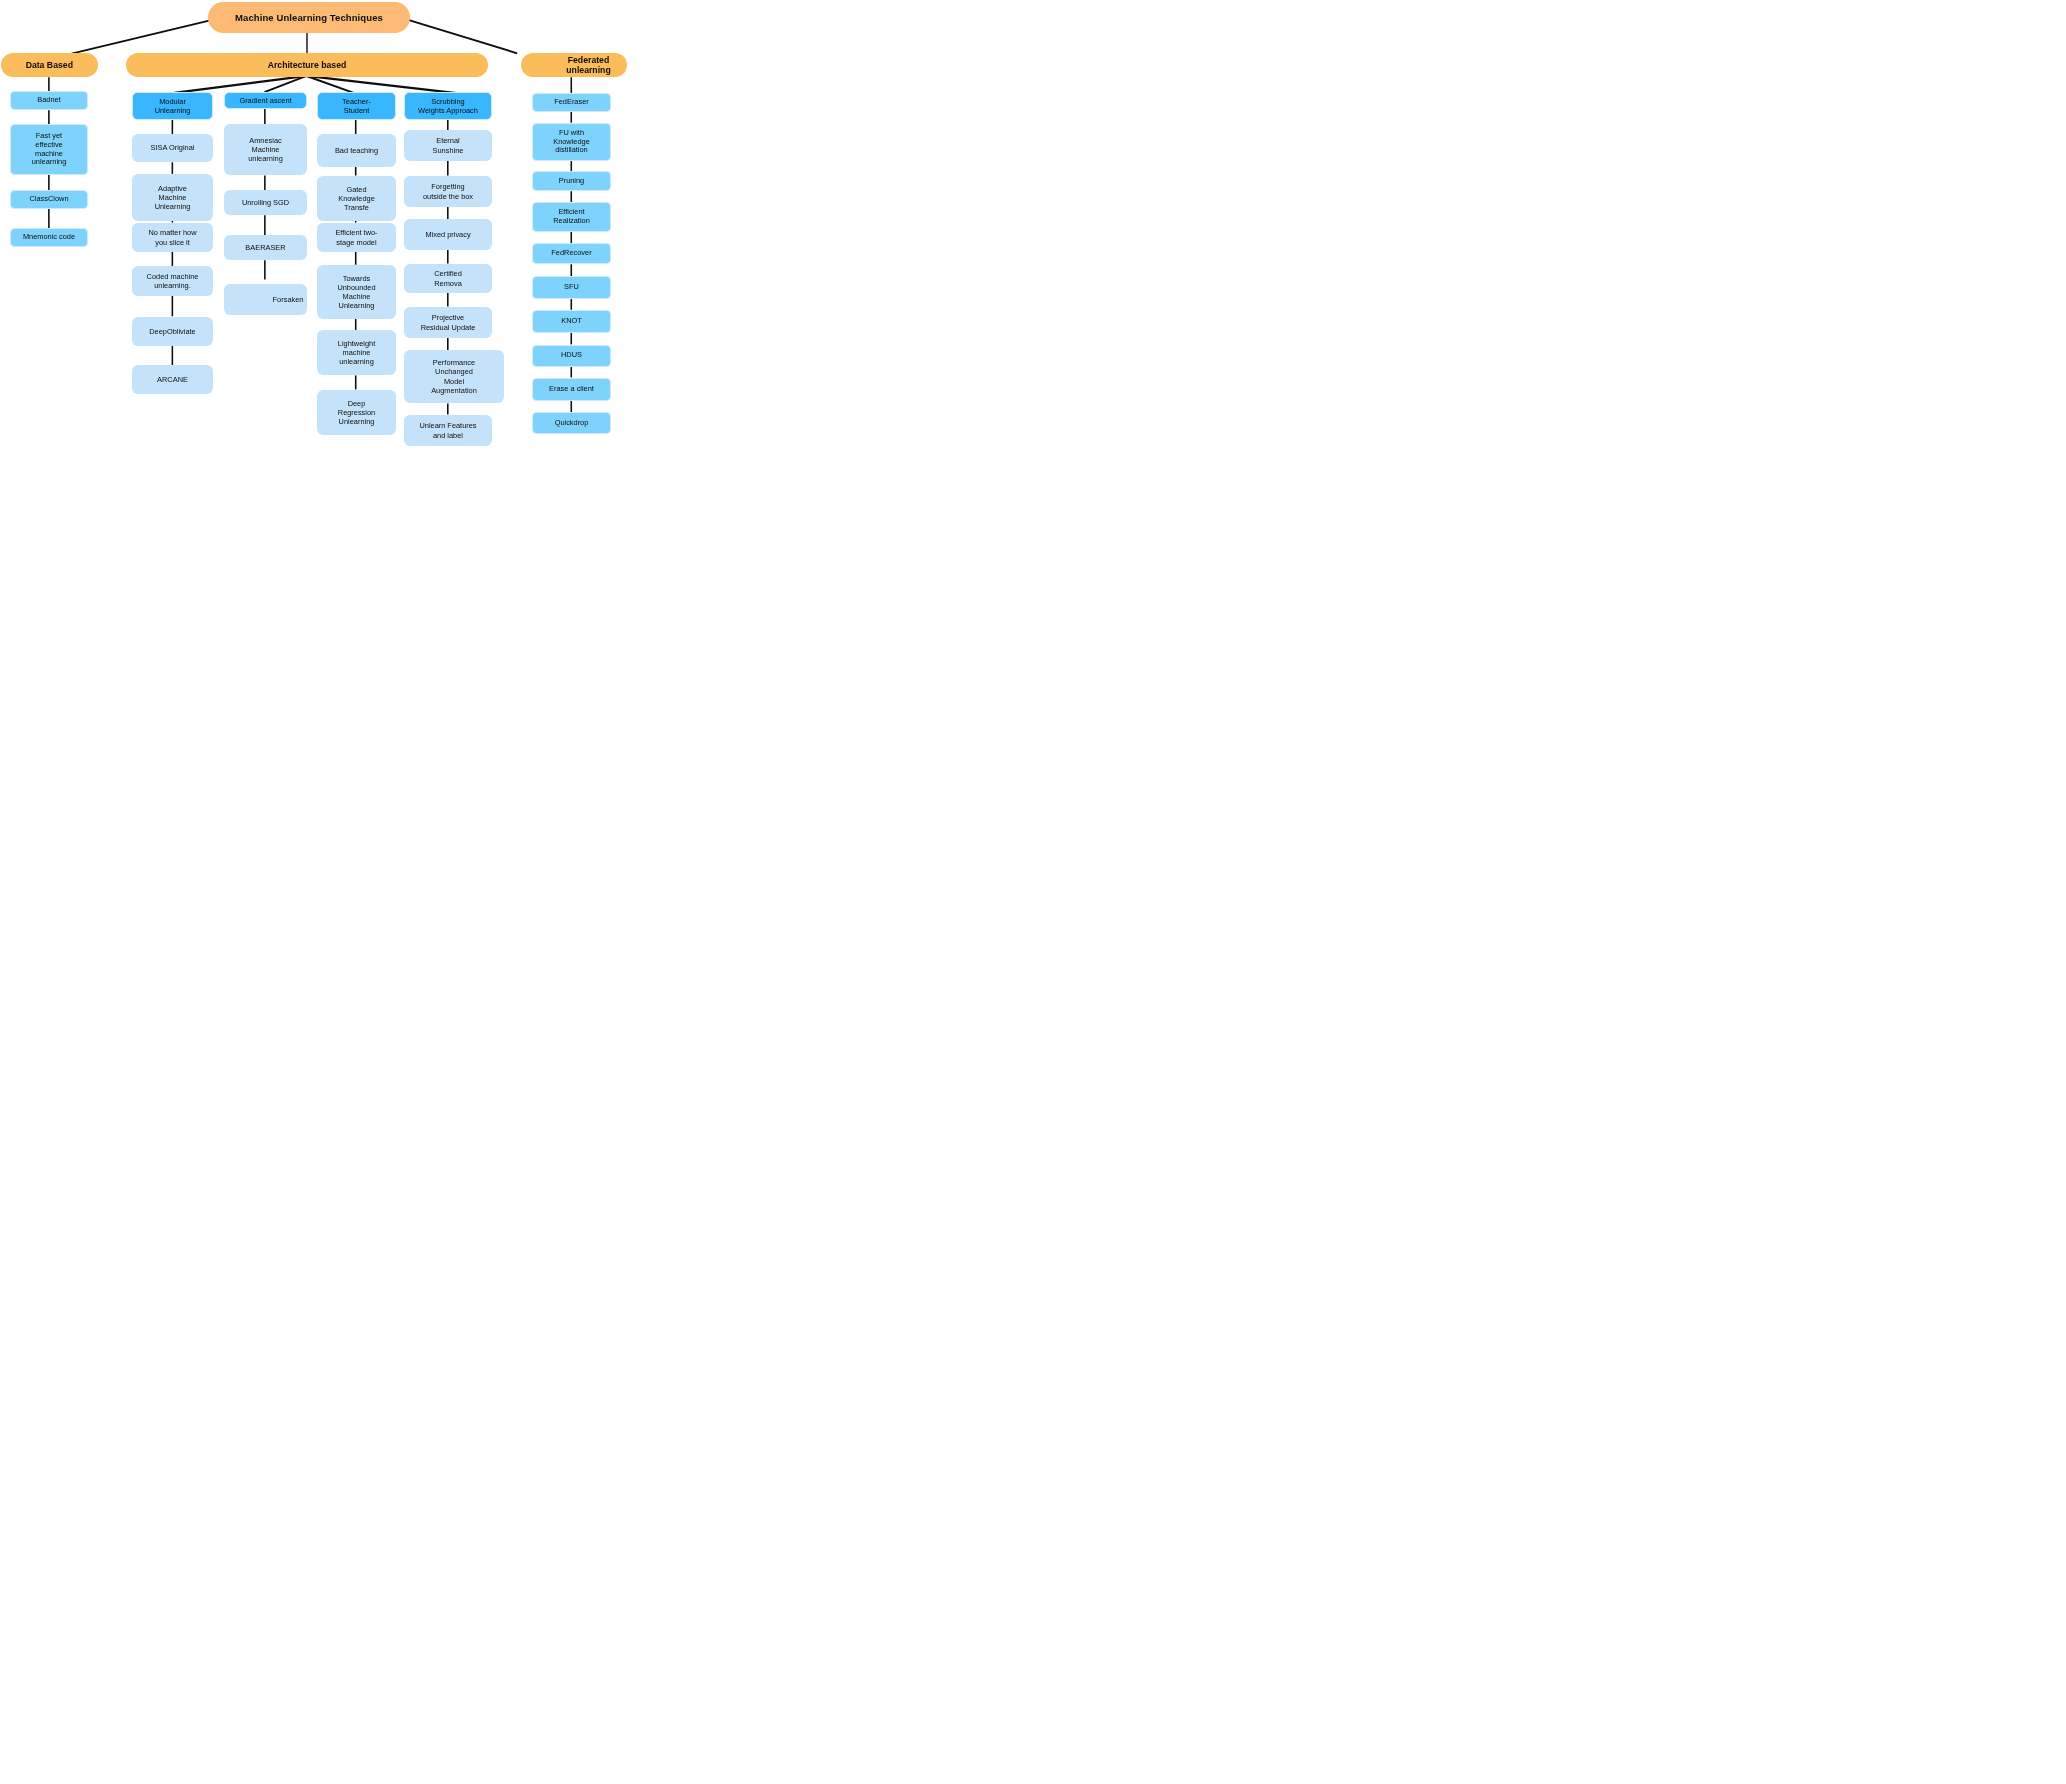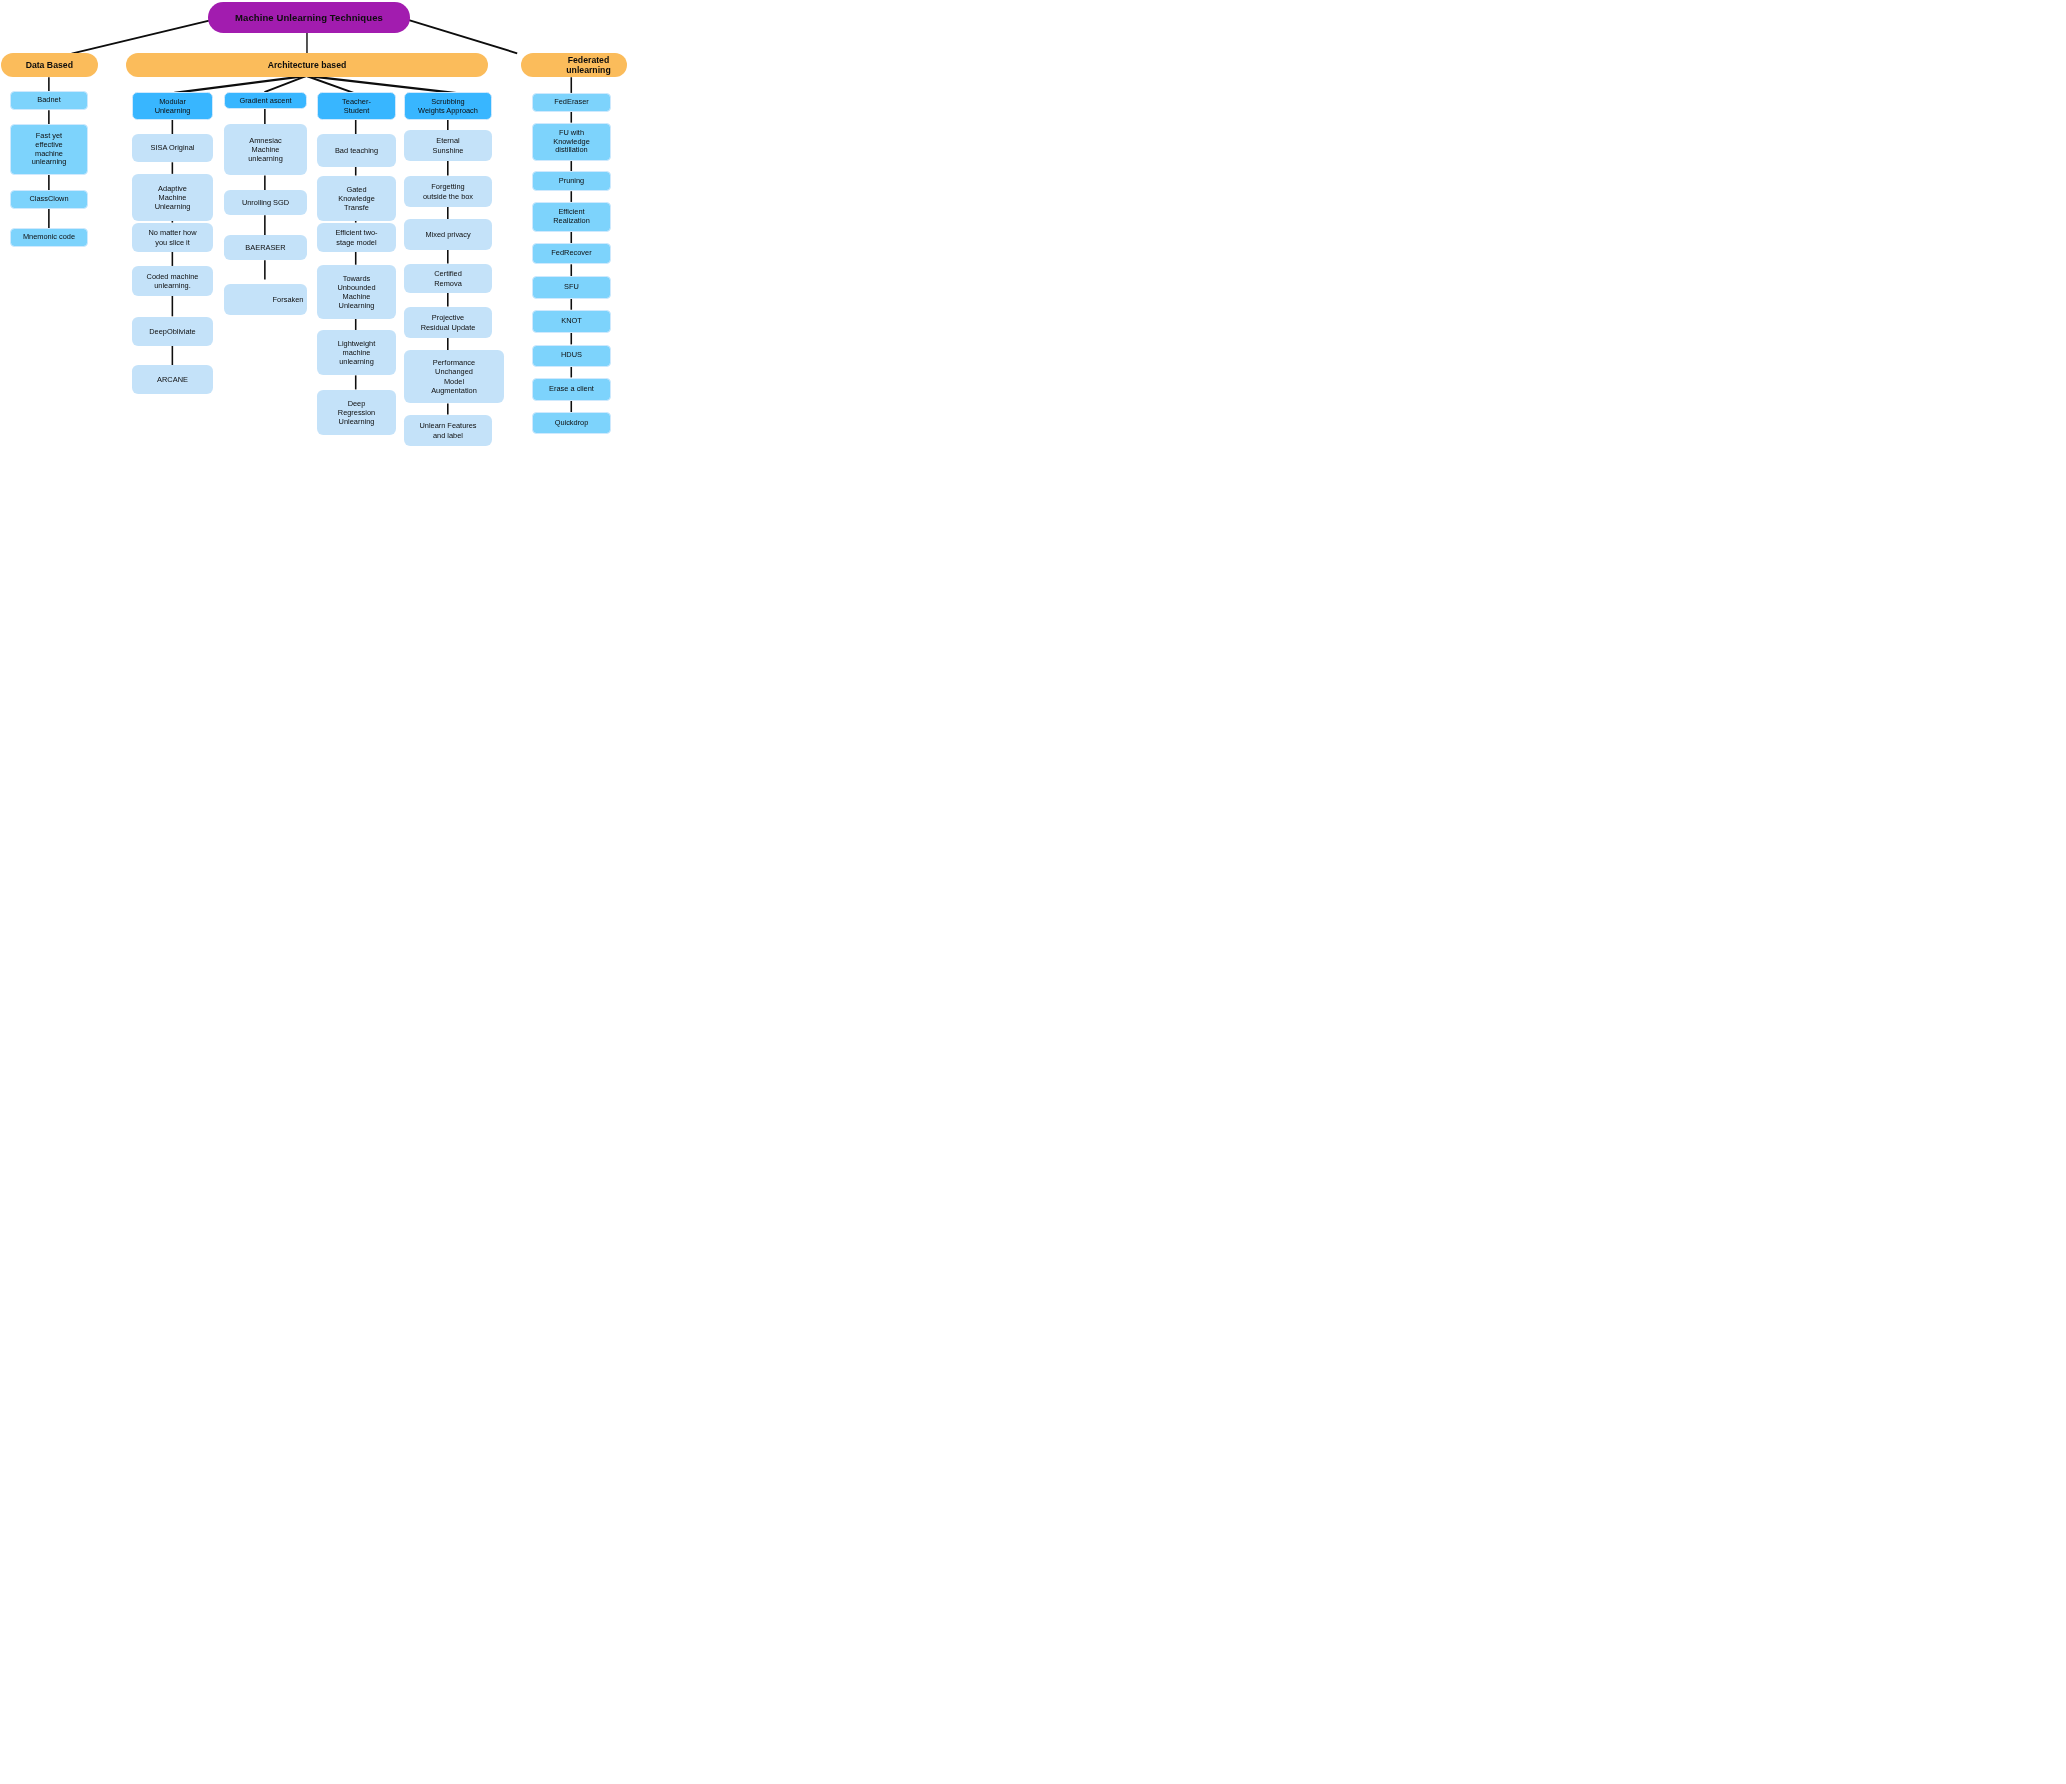--- a/index.html
+++ b/index.html
@@ -5,21 +5,21 @@
   html,body{margin:0;padding:0;background:#ffffff;}
   body{width:628px;height:446px;font-family:"Liberation Sans",sans-serif;}
   .canvas{position:relative;width:628px;height:446px;background:#ffffff;overflow:hidden;}
   .wires{position:absolute;left:0;top:0;width:628px;height:446px;z-index:0;}
   .node{
     position:absolute;z-index:1;box-sizing:border-box;
     display:flex;align-items:center;justify-content:center;
     text-align:center;white-space:pre-line;color:#0d0d0d;
     font-family:"Liberation Sans",sans-serif;
   }
-  .root{background:#a21caf;border-radius:15.3px;font-weight:bold;font-size:9.5px;letter-spacing:0.1px;}
+  .root{background:#fdba74;border-radius:15.3px;font-weight:bold;font-size:9.5px;letter-spacing:0.1px;}
   .cat{background:#FBBC5B;border-radius:12px;font-weight:bold;font-size:8.7px;}
   .dark{background:#7dd3fc;border:1.2px solid #CFE9FD;border-radius:4.5px;font-size:7.4px;line-height:1.2;}
   .subhead{background:#38B6FF;border:1.2px solid #CFE9FD;border-radius:5.4px;font-size:7.4px;line-height:1.22;}
   .light{background:#C4E2F9;border-radius:6.2px;font-size:7.4px;line-height:1.22;}
 </style>
 </head>
 <body>
 
 <div class="canvas">
 

